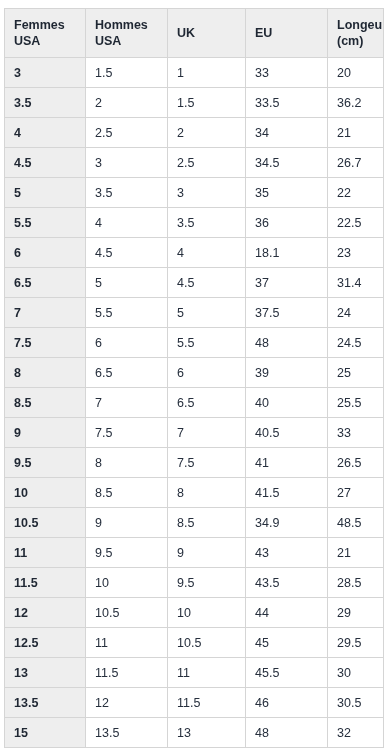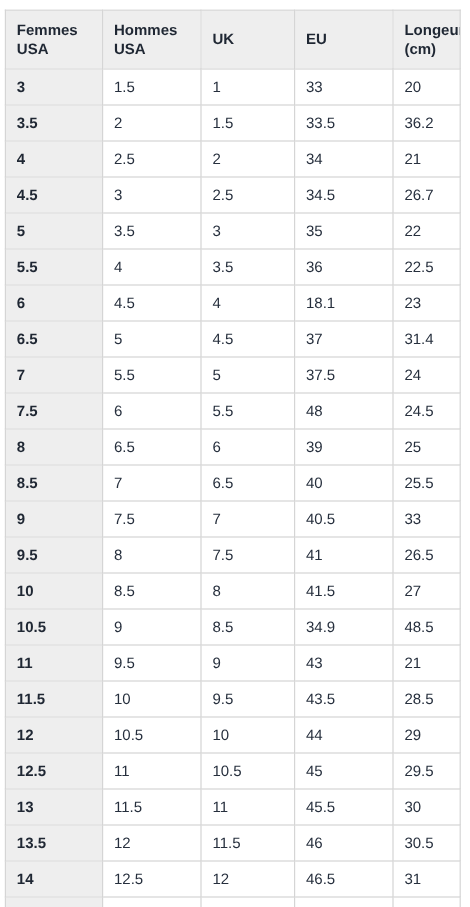--- a/index.html
+++ b/index.html
@@ -231,27 +231,20 @@
           <td>30</td>
         </tr>
         <tr>
           <td class="rowhead">13.5</td>
           <td>12</td>
           <td>11.5</td>
           <td>46</td>
           <td>30.5</td>
         </tr>
         <tr>
-          <td class="rowhead">14</td>
-          <td>12.5</td>
-          <td>12</td>
-          <td>46.5</td>
-          <td>31</td>
-        </tr>
-        <tr>
           <td class="rowhead">15</td>
           <td>13.5</td>
           <td>13</td>
           <td>48</td>
           <td>32</td>
         </tr>
       </tbody>
   </table>
 </div>
 

